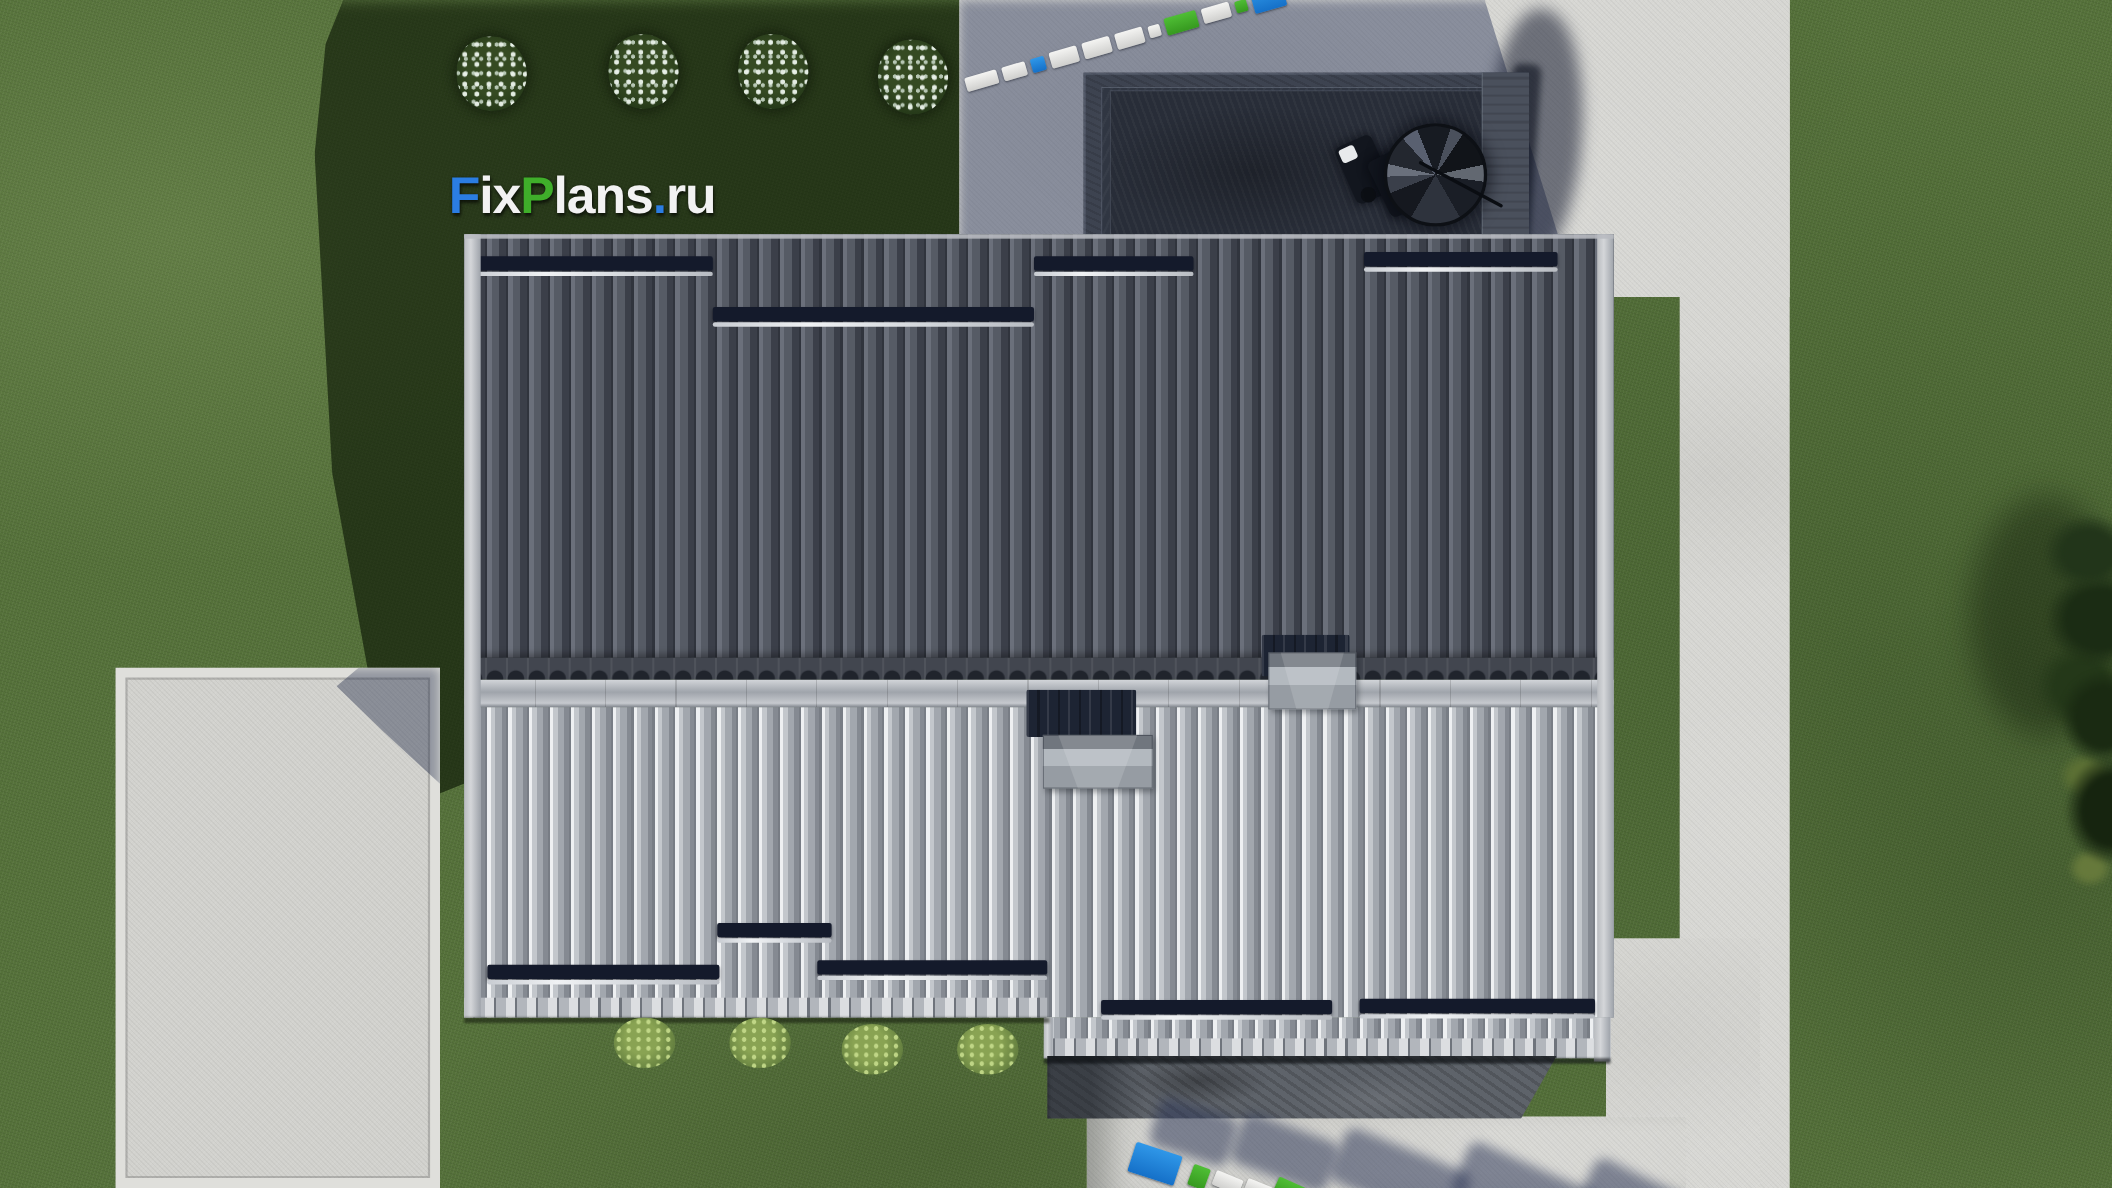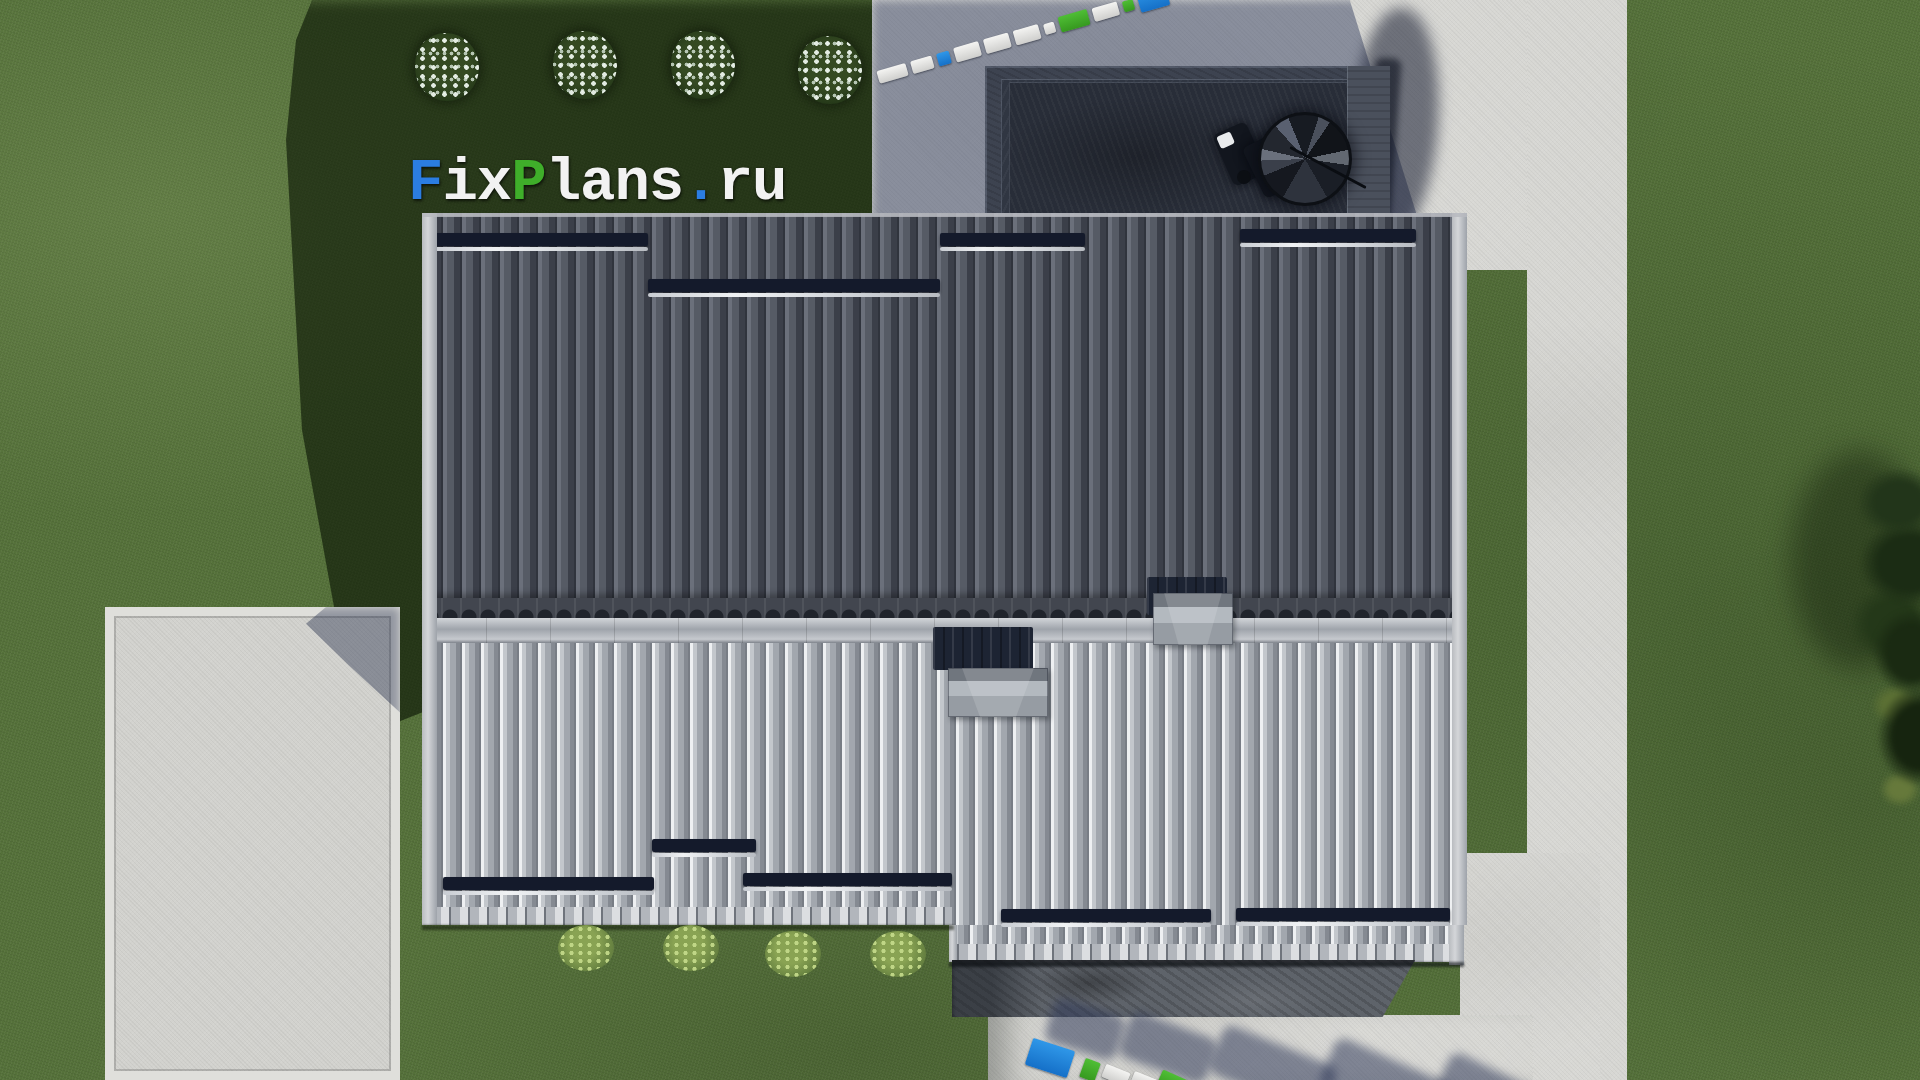--- a/index.html
+++ b/index.html
@@ -277,24 +277,23 @@
   .wm-bot-shadow{position:absolute;background:rgba(44,54,86,.52);filter:blur(5px);border-radius:10px;}
   .wms1{left:1048px;top:1006px;width:74px;height:46px;transform:rotate(18deg);}
   .wms2{left:1122px;top:1024px;width:92px;height:48px;transform:rotate(20deg);}
   .wms3{left:1212px;top:1044px;width:122px;height:52px;transform:rotate(22deg);}
   .wms4{left:1322px;top:1060px;width:132px;height:54px;transform:rotate(24deg);}
   .wms5{left:1438px;top:1072px;width:110px;height:46px;transform:rotate(26deg);}
 
   
   .logo{
     left:408px;top:152px;
-    font-size:59px;font-weight:bold;letter-spacing:-1px;line-height:1.1;
+    font-size:47px;font-weight:bold;letter-spacing:-1px;line-height:1.1;
     text-shadow:1px 2px 3px rgba(0,0,0,.6), 0 0 2px rgba(0,0,0,.35);
     white-space:nowrap;
-    font-family:Liberation Mono, monospace;
   }
   .lg-blue{color:#2b7de2;} .lg-green{color:#3fae2a;} .lg-white{color:#f2f2f2;}
 </style>
 </head>
 <body>
 
 <div id="stage">
 
   <div class="abs grass-base"></div>
   <div class="abs grass-mottle"></div>

